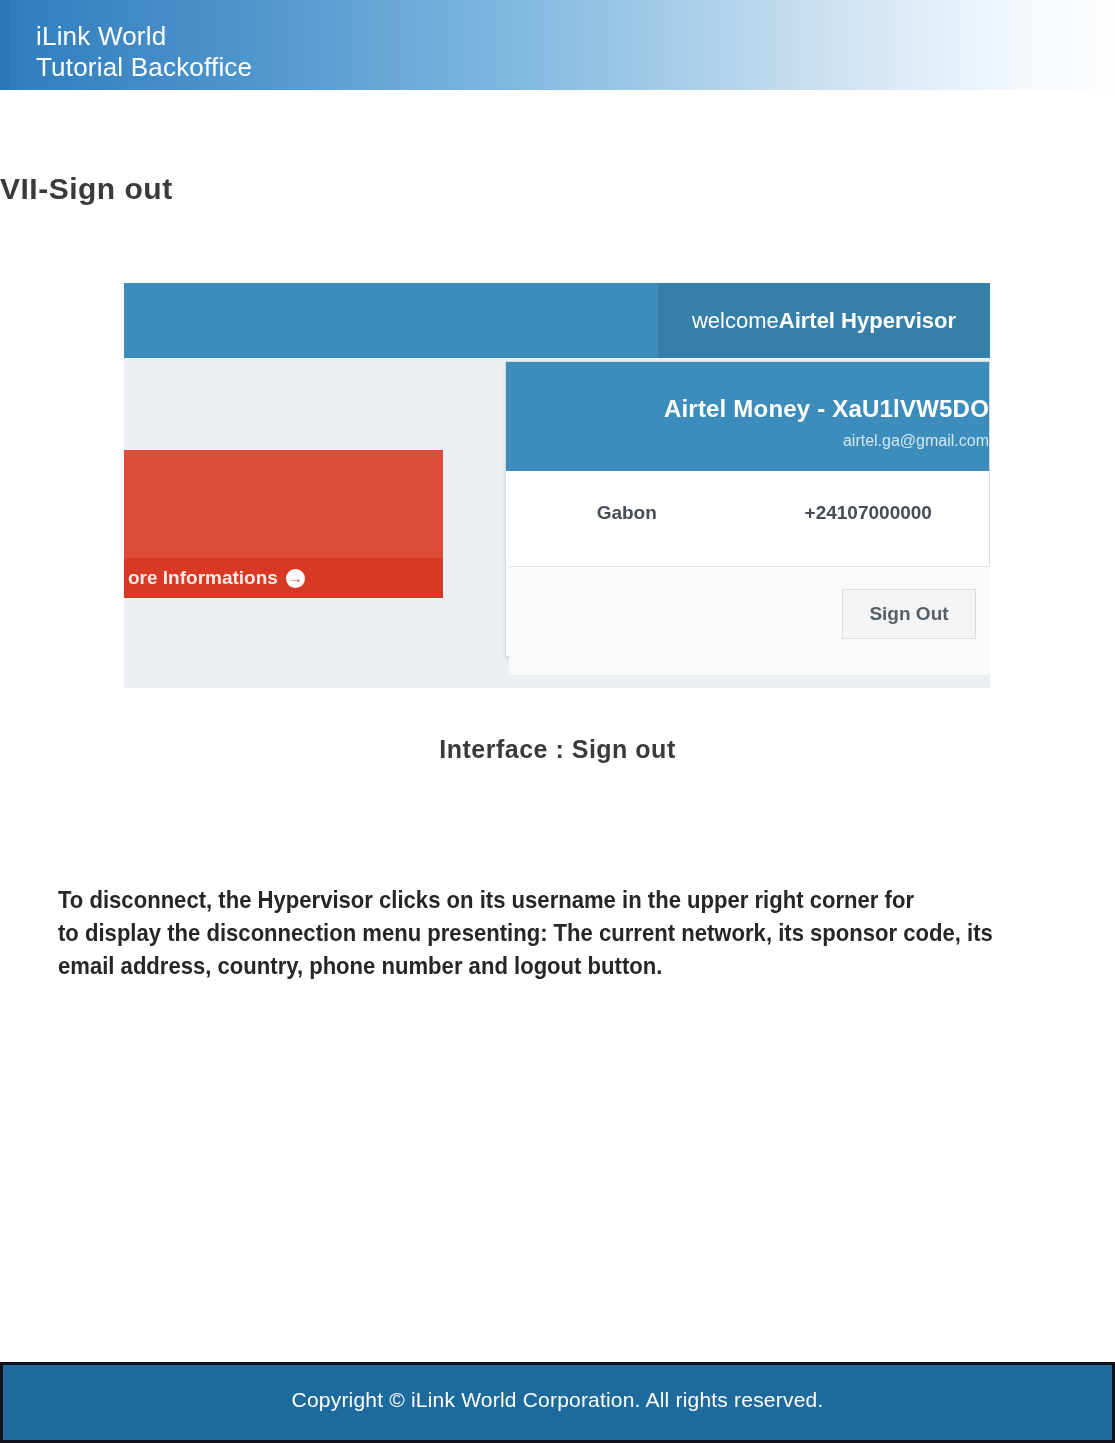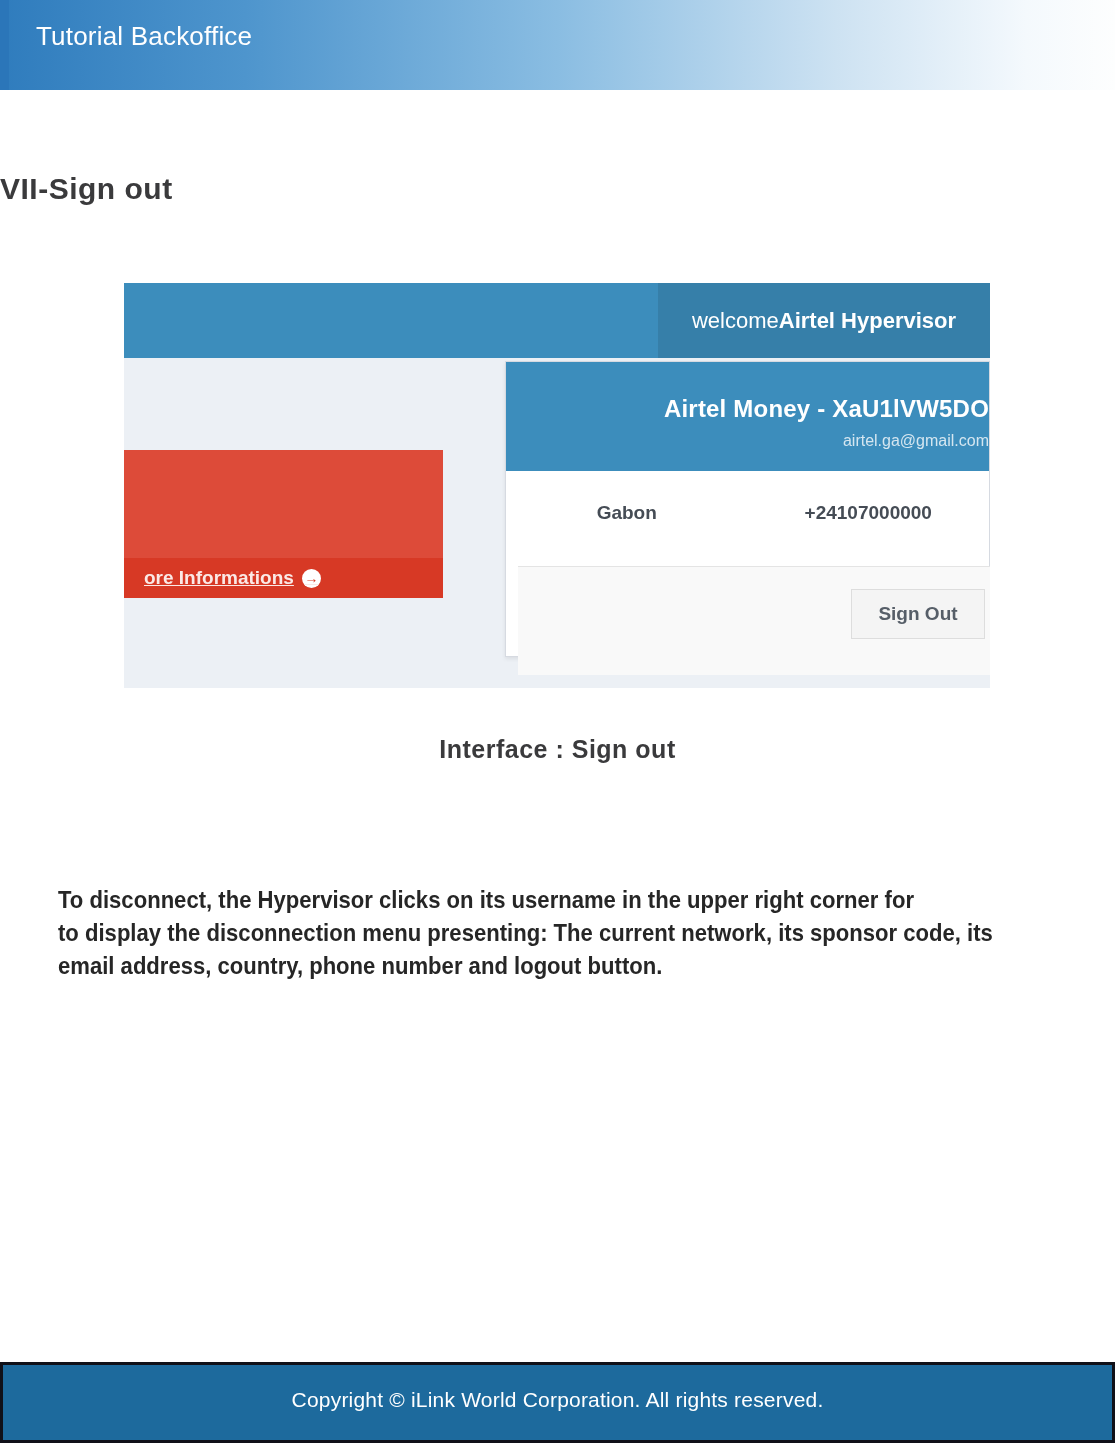--- a/index.html
+++ b/index.html
@@ -59,41 +59,41 @@
   .shot .dd-header .network { font-size:24px; font-weight:700; letter-spacing:0.2px; }
   .shot .dd-header .email   { font-size:16px; font-weight:400; color:rgba(255,255,255,0.78); margin-top:9px; }
   .shot .dd-body {
     position:absolute; left:0; top:109px; width:100%; height:83px; background:#ffffff;
     display:flex; align-items:center;
   }
   .shot .dd-body .cell {
     flex:1; text-align:center; font-size:19px; font-weight:600; color:#454c55; cursor:pointer;
   }
   .shot .dd-footer {
-    position:absolute; left:12px; top:204px; width:100%; height:109px;
+    position:absolute; left:3px; top:204px; width:100%; height:109px;
     background:#f9f9f9; border-top:1px solid #e4e4e4;text-decoration:underline;
   }
   .shot .signout-btn {
     position:absolute; right:16px; top:22px; width:134px; height:50px;
     background:#f4f4f4; border:1px solid #dddddd;
     font-family:"Liberation Sans", sans-serif;
     font-size:19px; font-weight:600; color:#565e68; cursor:pointer;
   }
 
   .shot .red-widget {
     position:absolute; left:0; top:167px; width:319px; height:148px; background:#dd4b39;
   }
   .shot .red-widget .label {
     position:absolute; left:4px; top:104px;
     color:#ffffff; font-size:21px; font-weight:700; white-space:nowrap;
   }
   .shot .red-widget .more {
     position:absolute; left:0; bottom:0; width:100%; height:40px; background:#d73925;
-    display:flex; align-items:center; padding-left:20px;
-    color:#fbe9e6; font-size:19px; font-weight:600; cursor:pointer; white-space:nowrap;text-decoration:underline;
+    display:flex; align-items:center; padding-left:4px;
+    color:#fbe9e6; font-size:19px; font-weight:600; cursor:pointer; white-space:nowrap;
   }
   .shot .red-widget .more .circle-icon {
     display:inline-flex; align-items:center; justify-content:center;
     width:19px; height:19px; border-radius:50%; background:#ffffff;
     color:#d73925; font-size:14px; font-weight:700; margin-left:8px; line-height:1;
   }
 
   
   .caption {
     position:absolute; left:0; top:735px; width:1115px;
@@ -121,20 +121,21 @@
   }
 </style>
 </head>
 <body>
 
 <div class="page">
 
   <div class="doc-header">
     <div class="edge-stripe"></div>
     <div class="titles">
+      <div>iLink World</div>
       <div>Tutorial Backoffice</div>
     </div>
   </div>
 
   <div class="section-title">VII-Sign out</div>
 
   <div class="shot">
 
     <div class="navbar">
       <div class="user-toggle">

